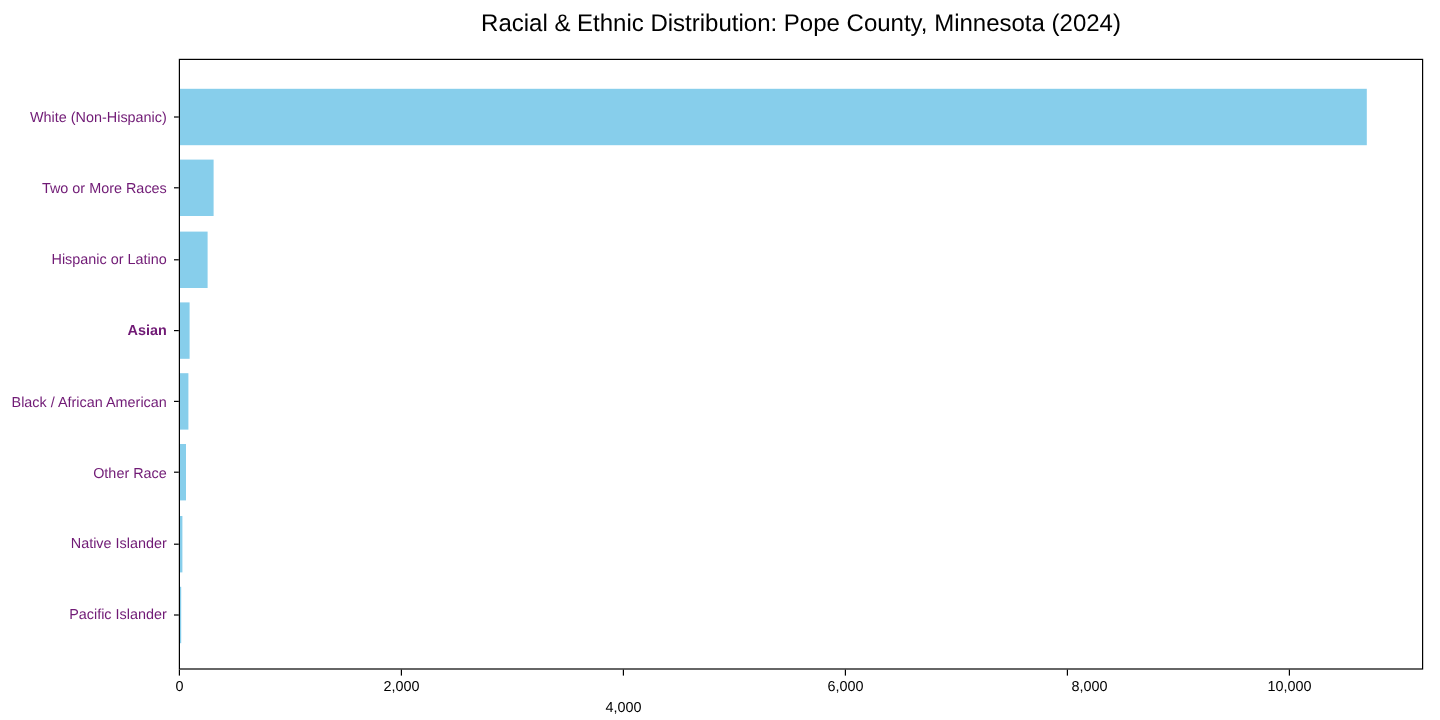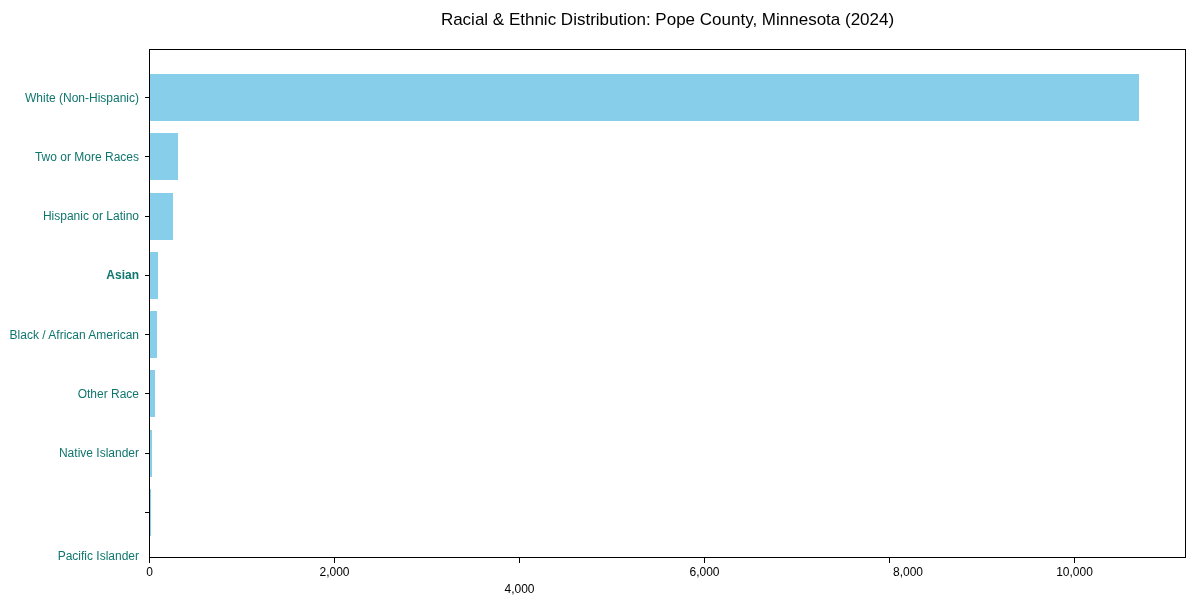--- a/index.html
+++ b/index.html
@@ -11,21 +11,21 @@
     font-family: "Liberation Sans", sans-serif;
     color: #000000;
     overflow: hidden;
   }
   .chart-title {
     position: absolute;
     left: 149px;
     top: 10px;
     width: 1037px;
     text-align: center;
-    font-size: 17px;
+    font-size: 20px;
     line-height: 20px;
     color: #000000;
   }
   .plot-area {
     position: absolute;
     left: 149px;
     top: 49px;
     width: 1037px;
     height: 509px;
     border: 1px solid #000000;
@@ -34,21 +34,21 @@
   }
   .plot-inner { position: absolute; left: 0; top: 0; right: 0; bottom: 0; }
   .bar { position: absolute; left: 0; }
   .ytick-label {
     position: absolute;
     right: 1061px;
     transform: translateY(-50%);
     font-size: 12px;
     white-space: nowrap;
     text-align: left;
-    color: #0f766e;
+    color: #701a75;
   }
   .ytick-mark { position: absolute; width: 4px; height: 1px; background: #000000; }
   .xtick-mark { position: absolute; width: 1px; height: 5px; background: #000000; }
   .xtick-label {
     position: absolute;
     transform: translateX(-50%);
     font-size: 12px;
     white-space: nowrap;
     color: #000000;
   }
@@ -80,21 +80,21 @@
       <div class="ytick-label" style="top: 216.125px; margin-left: 21px;">Hispanic or Latino</div>
       <div class="ytick-mark" style="left: 145px; top: 215.625px;"></div>
       <div class="ytick-label" style="top: 275.375px; font-weight: bold;">Asian</div>
       <div class="ytick-mark" style="left: 145px; top: 274.875px;"></div>
       <div class="ytick-label" style="top: 334.625px;">Black / African American</div>
       <div class="ytick-mark" style="left: 145px; top: 334.125px;"></div>
       <div class="ytick-label" style="top: 393.875px;">Other Race</div>
       <div class="ytick-mark" style="left: 145px; top: 393.375px;"></div>
       <div class="ytick-label" style="top: 453.125px;">Native Islander</div>
       <div class="ytick-mark" style="left: 145px; top: 452.625px;"></div>
-      <div class="ytick-label" style="top: 512.375px; margin-top: 44px;">Pacific Islander</div>
+      <div class="ytick-label" style="top: 512.375px;">Pacific Islander</div>
       <div class="ytick-mark" style="left: 145px; top: 511.875px;"></div>
     </div>
   <div id="x-axis">
       <div class="xtick-mark" style="left: 149px; top: 558px;"></div>
       <div class="xtick-label" style="left: 149.5px; top: 565px;">0</div>
       <div class="xtick-mark" style="left: 334px; top: 558px;"></div>
       <div class="xtick-label" style="left: 334.5px; top: 565px;">2,000</div>
       <div class="xtick-mark" style="left: 519px; top: 558px;"></div>
       <div class="xtick-label" style="left: 519.5px; top: 565px; margin-top: 17px;">4,000</div>
       <div class="xtick-mark" style="left: 704px; top: 558px;"></div>

